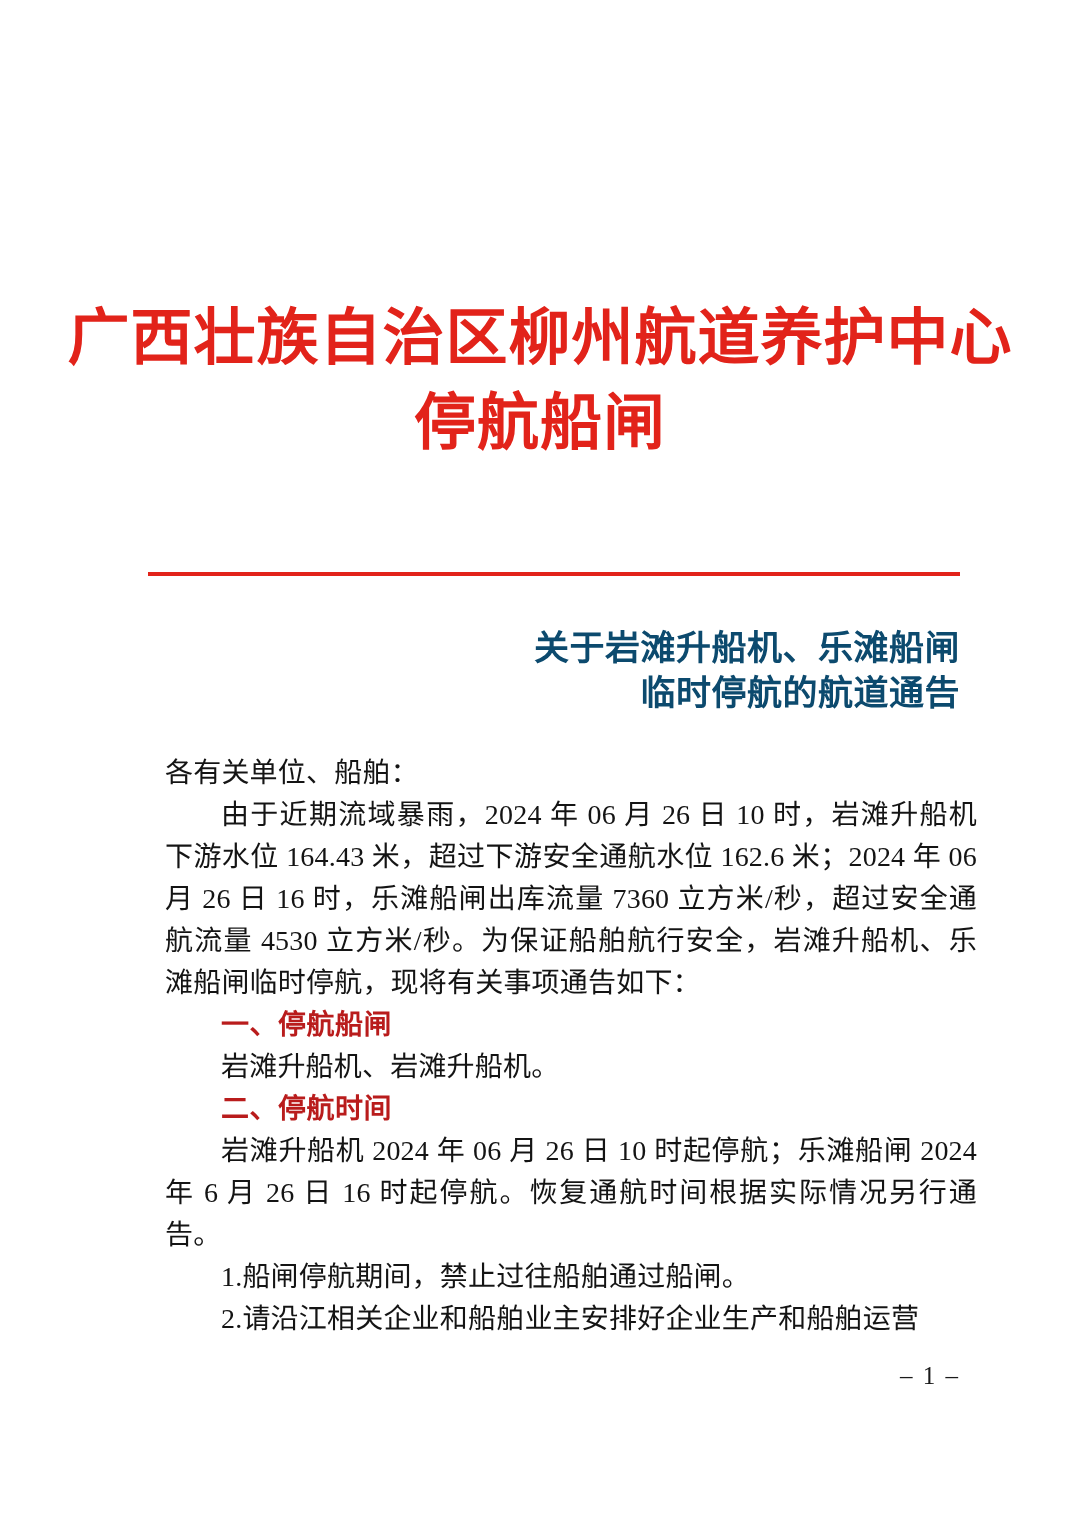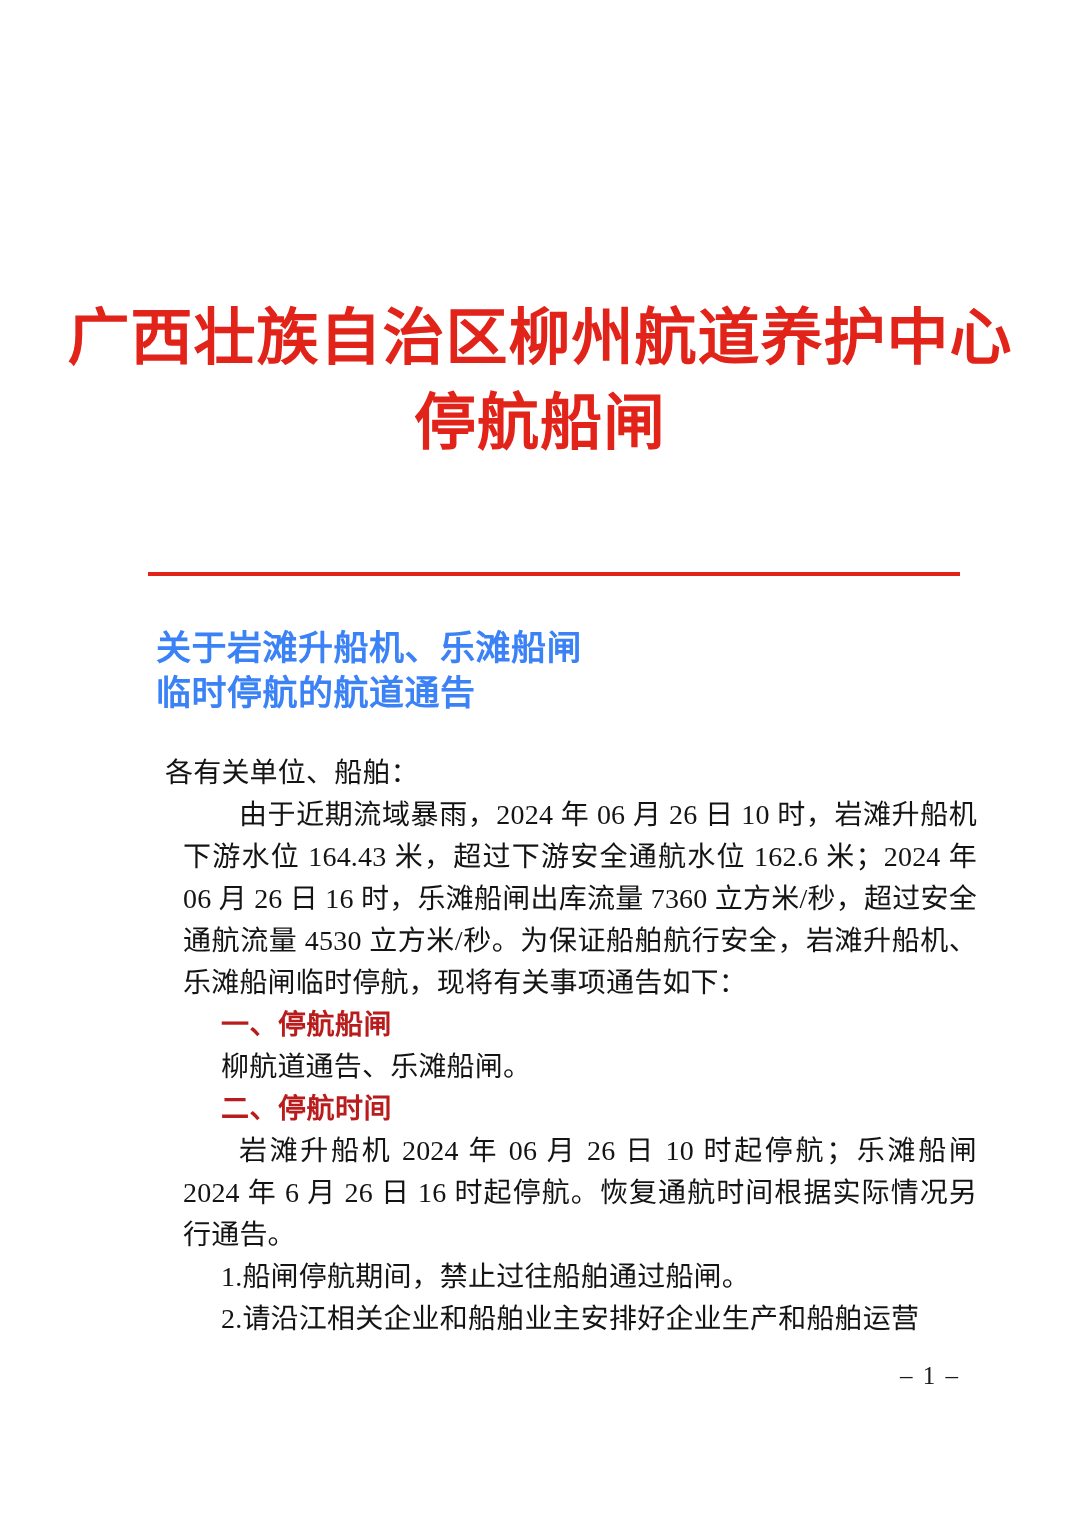--- a/index.html
+++ b/index.html
@@ -69,25 +69,25 @@
     left: 148px;
     top: 572px;
     width: 812px;
     height: 4px;
     background: #e2231a;
   }
 
   
   .subject {
     position: absolute;
-    left: 156px;
+    left: 148px;
     top: 626px;
     width: 812px;
-    text-align: left;
-    color: #3b82f6;
+    text-align: right;
+    color: #0c4a6e;
     font-family: "Liberation Serif", "DejaVu Serif", serif;
     font-weight: 700;
     font-size: 35px;
     line-height: 45px;
     letter-spacing: 0.5px;
   }
 
   .subject-line {
     display: block;
     white-space: nowrap;
@@ -107,21 +107,20 @@
     font-size: 28px;
     line-height: 42px;
     text-align: justify;
     text-justify: inter-character;
     margin: 0;
     letter-spacing: 0.2px;
   }
 
   .para-indent {
     text-indent: 56px;
-    margin-left: 18px;
   }
 
   .section-head {
     font-family: "Liberation Sans", "DejaVu Sans", sans-serif;
     font-weight: 700;
     font-size: 28px;
     line-height: 42px;
     margin: 0;
     text-indent: 56px;
     letter-spacing: 0.5px;
@@ -164,21 +163,21 @@
     <span class="subject-line">临时停航的航道通告</span>
   </div>
 
   <div class="body-block">
 
     <p class="para para-flush">各有关单位、船舶：</p>
 
     <p class="para para-indent">由于近期流域暴雨，2024 年 06 月 26 日 10 时，岩滩升船机下游水位 164.43 米，超过下游安全通航水位 162.6 米；2024 年 06 月 26 日 16 时，乐滩船闸出库流量 7360 立方米/秒，超过安全通航流量 4530 立方米/秒。为保证船舶航行安全，岩滩升船机、乐滩船闸临时停航，现将有关事项通告如下：</p>
 
     <p class="section-head">一、停航船闸</p>
-    <p class="para para-flush" style="text-indent:56px;">柳航道通告、乐滩船闸。</p>
+    <p class="para para-flush" style="text-indent:56px;">岩滩升船机、岩滩升船机。</p>
 
     <p class="section-head">二、停航时间</p>
     <p class="para para-indent">岩滩升船机 2024 年 06 月 26 日 10 时起停航；乐滩船闸 2024 年 6 月 26 日 16 时起停航。恢复通航时间根据实际情况另行通告。</p>
 
     <p class="para para-flush" style="text-indent:56px;">1.船闸停航期间，禁止过往船舶通过船闸。</p>
     <p class="para para-flush" style="text-indent:56px;">2.请沿江相关企业和船舶业主安排好企业生产和船舶运营</p>
 
   </div>
 
   <div class="page-number">– 1 –</div>

